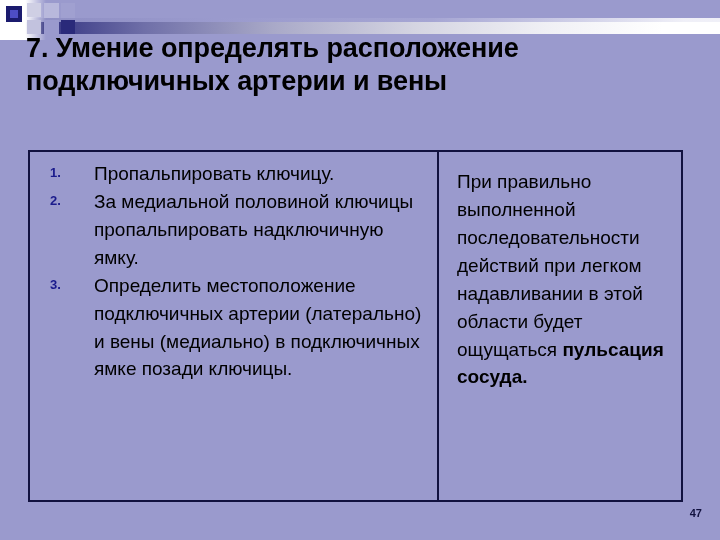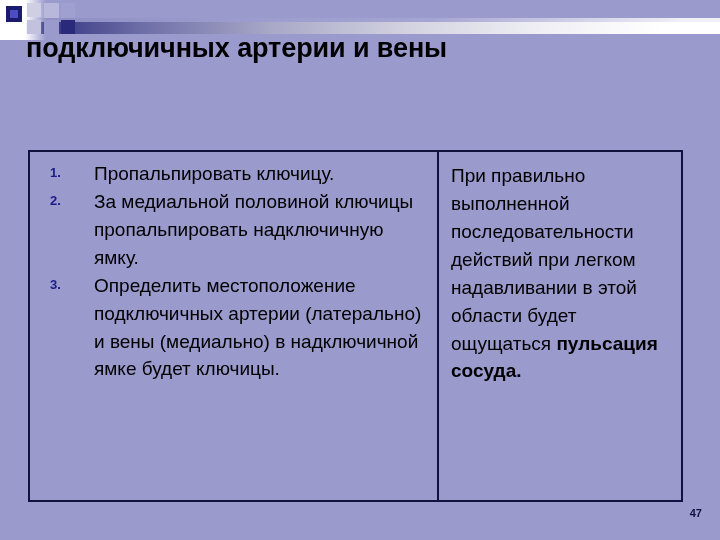--- a/index.html
+++ b/index.html
@@ -136,21 +136,21 @@
     top: 3px;
     font-size: 13px;
     font-weight: bold;
     color: #1b1b8c;
   }
 
   .rtext {
     font-size: 19px;
     line-height: 1.47;
     color: #000000;
-    margin: 2px;
+    margin: 8px;
   }
   .rtext b {
     font-weight: bold;
   }
 
   
   #page-number {
     position: absolute;
     right: 18px;
     top: 507px;
@@ -171,30 +171,31 @@
   <div class="sq" id="sq-lite-1"></div>
   <div class="sq" id="sq-lite-2"></div>
   <div class="sq" id="sq-lite-4"></div>
   <div class="sq" id="sq-mid"></div>
   <div class="sq" id="sq-lite-3"></div>
   <div class="sq" id="sq-deep"></div>
   <div class="sq" id="sq-dark-outer"></div>
   <div class="sq" id="sq-dark-inner"></div>
 
   <div id="title">
+    <div class="title-line-1">7. Умение определять расположение</div>
     <div class="title-line-2">подключичных артерии и вены</div>
   </div>
 
   <div id="content-table">
 
     <div id="col-left">
       <ol class="steps">
         <li>Пропальпировать ключицу.</li>
         <li>За медиальной половиной ключицы пропальпировать надключичную ямку.</li>
-        <li>Определить местоположение подключичных артерии (латерально) и вены (медиально) в надключичной ямке будет ключицы.</li>
+        <li>Определить местоположение подключичных артерии (латерально) и вены (медиально) в подключичных ямке позади ключицы.</li>
       </ol>
     </div>
 
     <div id="col-right">
       <p class="rtext"><span>При правильно выполненной последовательности действий при легком надавливании в этой области будет ощущаться </span><b>пульсация сосуда.</b></p>
     </div>
 
   </div>
 
   <div id="page-number">47</div>

